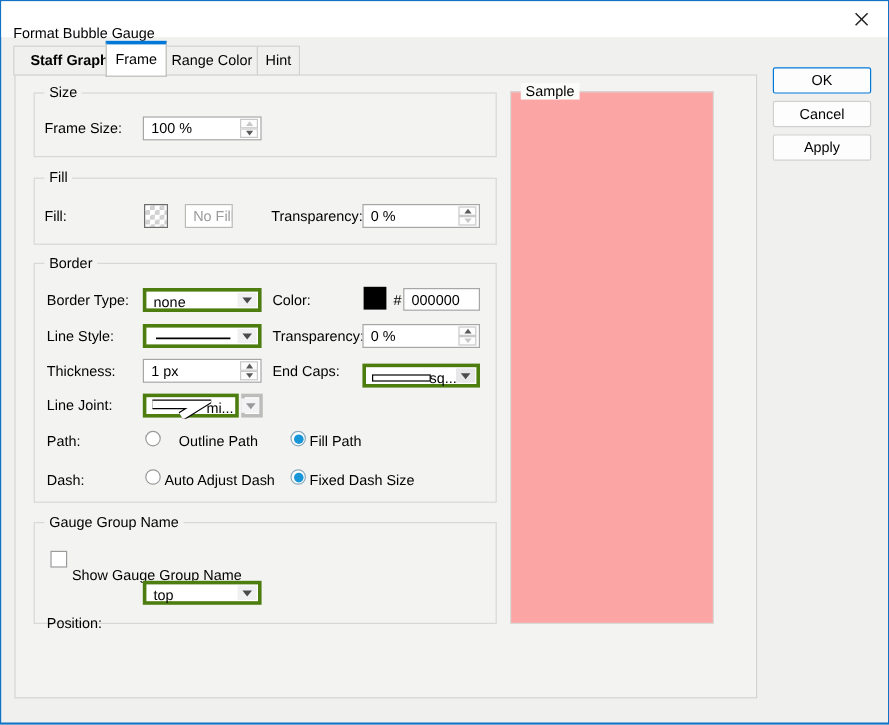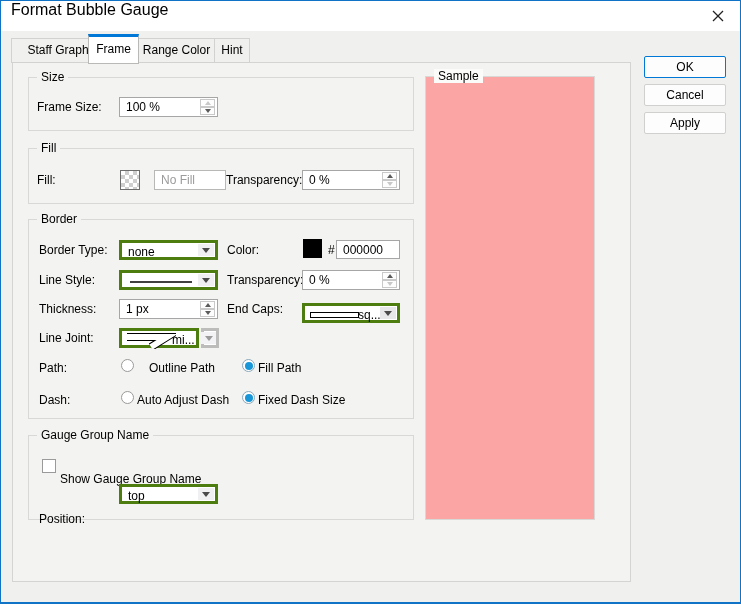--- a/index.html
+++ b/index.html
@@ -2,27 +2,27 @@
 <html><head>
 <meta charset="utf-8">
 <style>
   html,body{margin:0;padding:0;background:#cfcfcf;}
   *{box-sizing:border-box;font-family:"Liberation Sans",sans-serif;}
   #win{position:relative;width:741px;height:604px;background:#f0f0ee;
        border:1px solid #1073c6;border-bottom-width:2px;overflow:hidden;
        font-size:12px;color:#000;}
   
   #titlebar{position:absolute;left:0;top:0;width:100%;height:30px;background:#ffffff;}
-  #title-text{position:absolute;left:10px;top:0;font-size:16px;}
+  #title-text{position:absolute;left:10px;top:20px;font-size:12px;}
   #close-btn{position:absolute;right:8px;top:4px;width:28px;height:22px;
              display:flex;align-items:center;justify-content:center;cursor:pointer;}
   
   .tab{position:absolute;top:37px;height:25px;background:#f0f0ee;border:1px solid #d2d2d0;
        text-align:center;line-height:23px;z-index:2;cursor:pointer;}
-  #tab-staff{left:10px;width:94px;}
+  #tab-staff{left:10px;width:94px;font-weight:bold;}
   #tab-frame{left:87px;width:51px;top:33px;height:30px;background:#ffffff;
              border:1px solid #b9b9b7;border-top:3px solid #0078d7;line-height:24px;z-index:5;}
   #tab-range{left:137px;width:77px;}
   #tab-hint{left:213px;width:36px;}
   
   #panel{position:absolute;left:11px;top:61px;width:619px;height:520px;
          background:#f3f3f1;border:1px solid #d4d4d2;z-index:1;}
   
   .gb{position:absolute;border:1px solid #d8d8d6;}
   .gb-title{position:absolute;top:-8px;left:8px;background:#f3f3f1;padding:0 4px;white-space:nowrap;}
@@ -111,21 +111,21 @@
               <span class="tri-dn-s"></span>
             </span>
         </span>
       </div>
     </div>
 
     <div class="gb" id="box-fill">
       <span class="gb-title">Fill</span>
       <span class="lbl" style="left:8px;top:24px;">Fill:</span>
       <div id="fill-swatch"></div>
-      <div class="txtfield dim" style="left:125px;top:21px;width:72px;">No Fill</div>
+      <div class="txtfield dim" style="left:125px;top:21px;width:40px;">No Fill</div>
       <span class="lbl" style="left:197px;top:24px;">Transparency:</span>
       <div class="spin" style="left:273px;top:21px;width:98px;">
         <span class="val">0 %</span>
         <span class="btns">
           <span class="sb up">
               <span class="tri-up-s"></span>
             </span>
           <span class="sb down">
               <span class="tri-dn-s dis"></span>
             </span>

